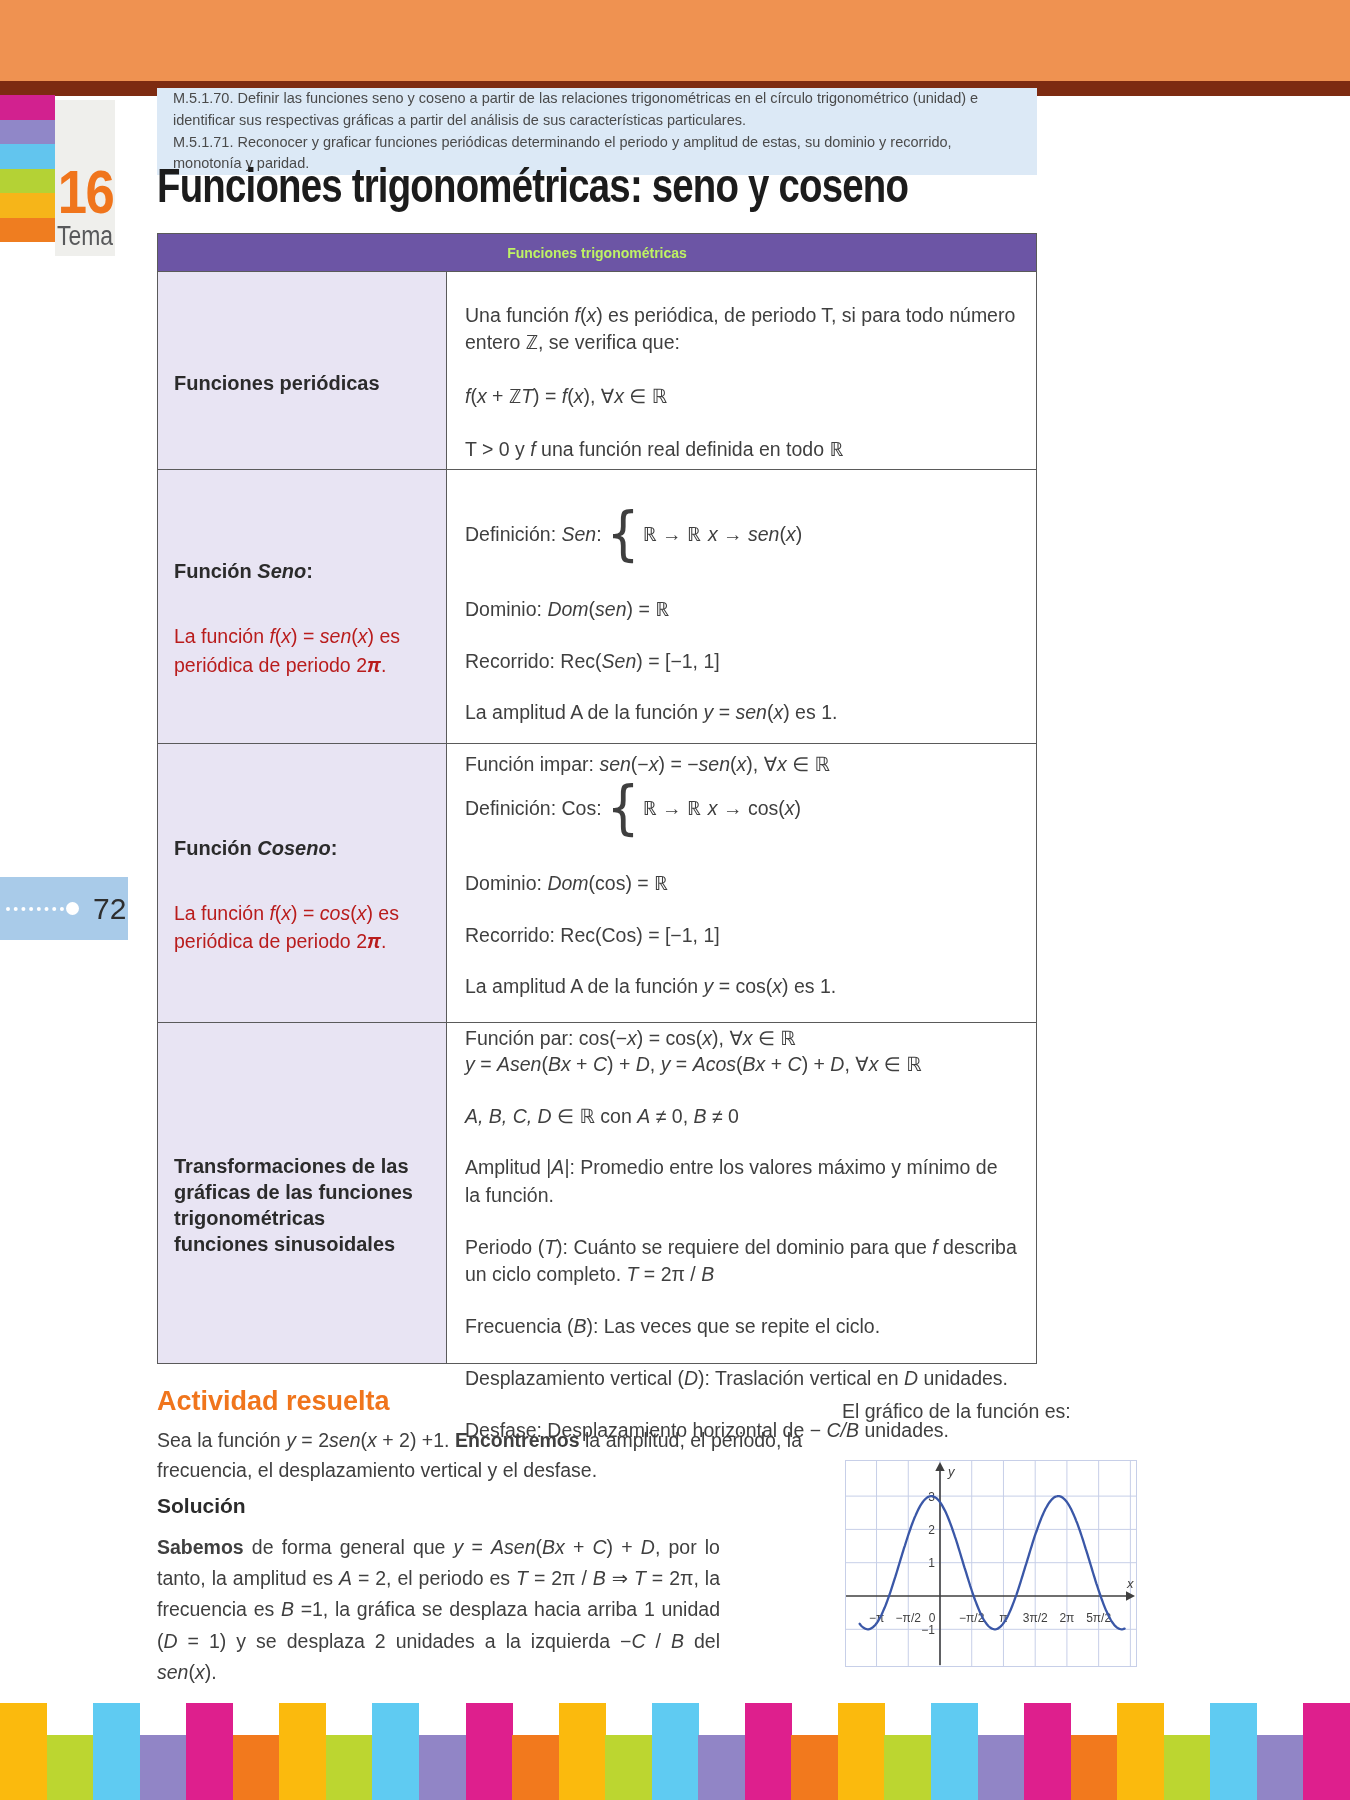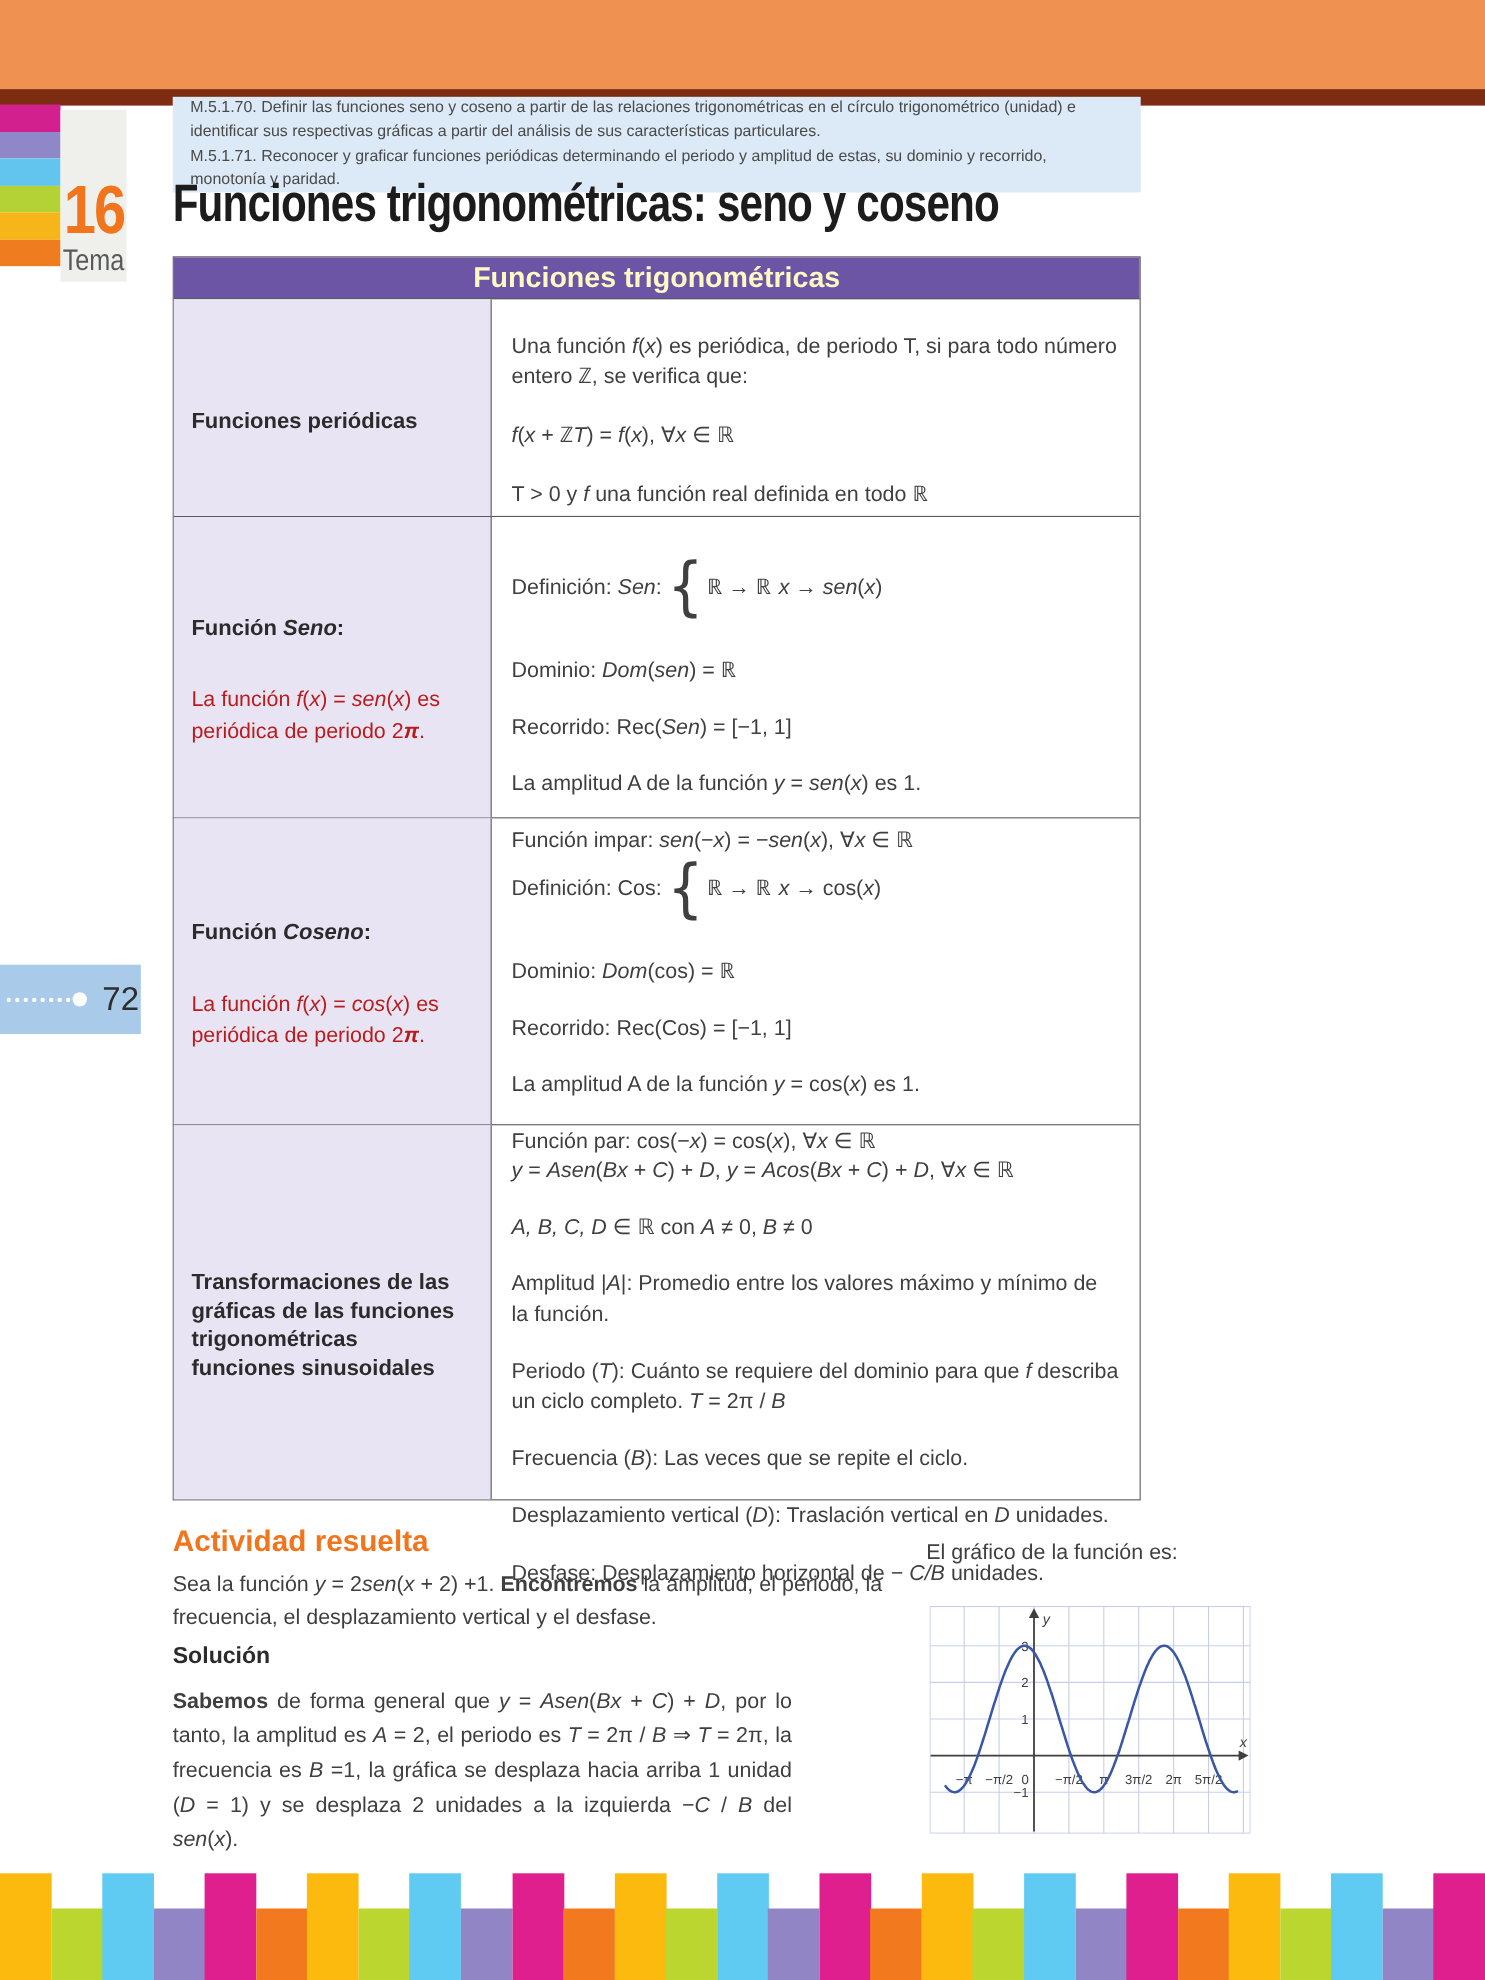--- a/index.html
+++ b/index.html
@@ -17,21 +17,21 @@
                transform:scaleX(.85);}
   .tema-label{color:#58595b;font-size:27px;margin-top:2px;transform:scaleX(.85);}
   
   .objectives{position:absolute;left:157px;top:88px;width:848px;background:#dce9f6;
               padding:0 16px;font-size:14.5px;line-height:1.5;color:#4a4a4a;}
   
   .page-title{position:absolute;left:157px;top:158px;font-size:48px;font-weight:bold;color:#1c1c1c;
               letter-spacing:-1px;transform:scaleX(.8);transform-origin:left top;white-space:nowrap;}
   
   .ttable{position:absolute;left:157px;top:233px;width:880px;border:1px solid #5a5a5a;box-sizing:border-box;}
-  .thead{height:37px;background:#6c55a5;color:#fef9c3;font-weight:bold;font-size:26px;
+  .thead{height:37px;background:#6c55a5;color:#bef264;font-weight:bold;font-size:14px;
          display:flex;align-items:center;justify-content:center;border-bottom:1px solid #5a5a5a;}
   .trow{display:flex;border-bottom:1px solid #5a5a5a;}
   .trow:last-child{border-bottom:none;}
   .cell-label{width:289px;background:#e8e4f3;border-right:1px solid #5a5a5a;box-sizing:border-box;
               display:flex;flex-direction:column;justify-content:center;gap:14px;padding:8px 30px 8px 16px;}
   .cell-content{flex:1;display:flex;flex-direction:column;justify-content:space-evenly;
                 padding:4px 18px;box-sizing:border-box;font-size:19.5px;}
   .r1{height:197px;} .r2{height:273px;} .r3{height:278px;} .r4{height:340px;}
   .tline{line-height:1.42;margin-top:24px;}
   .cell-heading{font-weight:bold;font-size:20px;color:#2b2b2b;line-height:1.3;}

